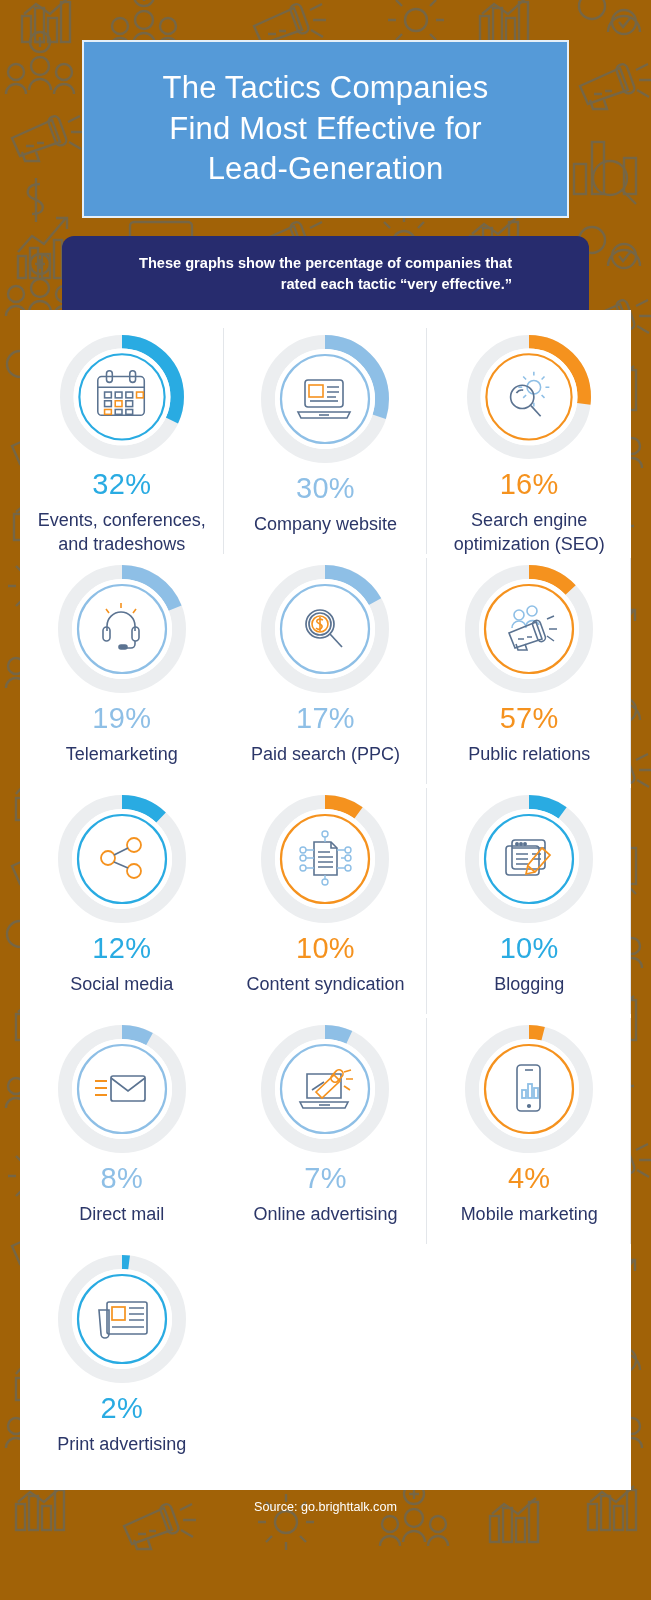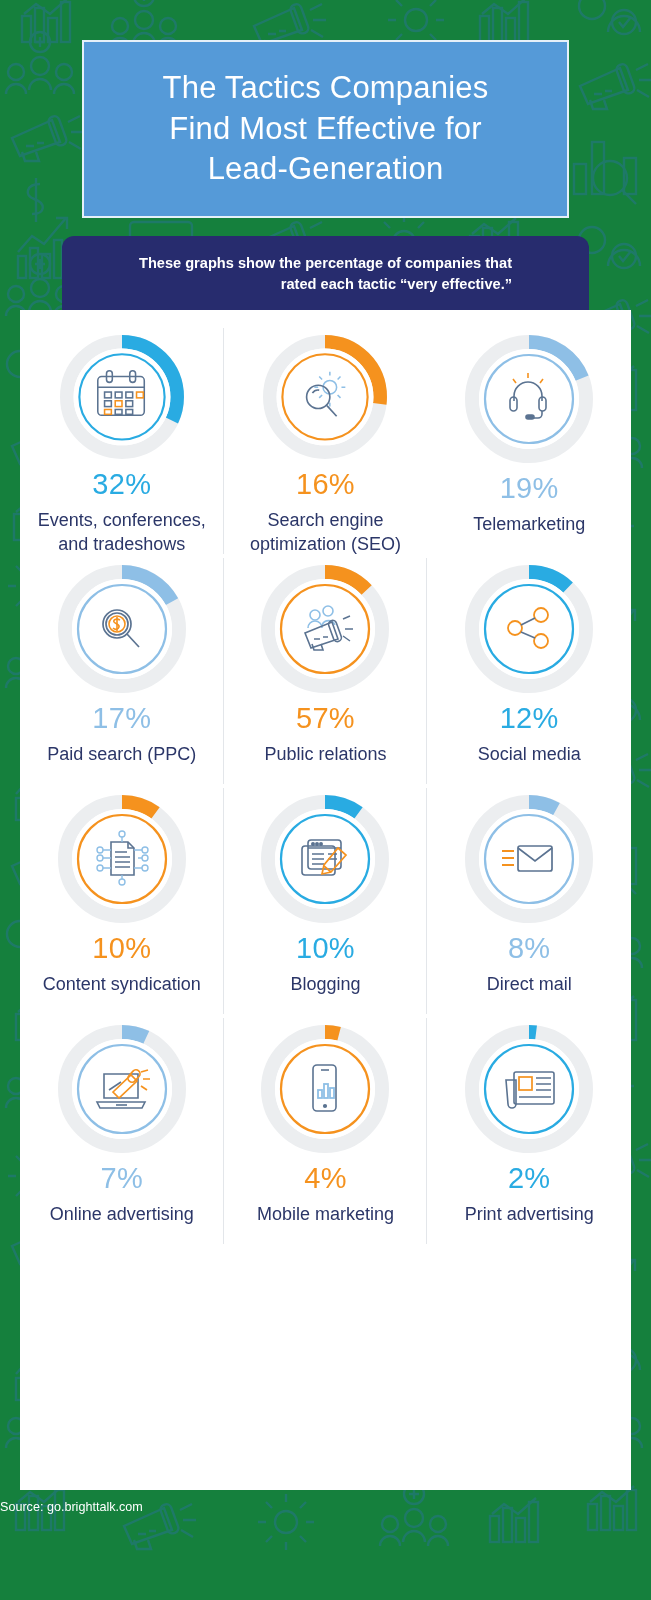--- a/index.html
+++ b/index.html
@@ -4,21 +4,21 @@
 <style>
   * { box-sizing: border-box; margin: 0; padding: 0; }
   html, body {
     width: 651px; height: 1600px;
     font-family: "Liberation Sans", sans-serif;
     overflow: hidden;
   }
   .poster {
     position: relative;
     width: 651px; height: 1600px;
-    background: #15803d;
+    background: #a16207;
     overflow: hidden;
   }
   
   .bg-pattern {
     position: absolute; inset: 0;
     opacity: .38;
     pointer-events: none;
   }
   .bg-pattern svg { display: block; width: 100%; height: 100%; }
 
@@ -102,21 +102,21 @@
     color: #2b3668;
     text-align: center;
     white-space: pre-line;
     max-width: 170px;
   }
 
   
   .footer {
     position: absolute;
     left: 0; right: 0; top: 1500px;
-    text-align: left;
+    text-align: center;
     color: #ffffff;
     font-size: 12.6px;
   }
 </style>
 </head>
 <body>
 
 <div class="poster">
 
   <div class="bg-pattern">
@@ -274,20 +274,40 @@
       <rect x="46" y="26" width="7" height="6"></rect>
                 <rect x="24" y="35" width="7" height="6"></rect>
       <rect x="13" y="44" width="7" height="5"></rect>
     </g>
             </g>
   </svg>
           <div class="pct" style="color:#29abe2">32%</div>
           <div class="lbl">Events, conferences,
 and tradeshows</div>
         </div>
+        <div class="cell col2">
+  <svg class="donut" viewBox="0 0 134 134" xmlns="http://www.w3.org/2000/svg">
+    <circle cx="67" cy="67" r="57" fill="none" stroke="#eceef0" stroke-width="14"></circle>
+    <circle cx="67" cy="67" r="57" fill="none" stroke="#8ebfe6" stroke-width="14" stroke-dasharray="107.44246875277092 250.69909375646546" transform="rotate(-90 67 67)"></circle>
+    <circle cx="67" cy="67" r="50" fill="#ffffff"></circle>
+    <circle cx="67" cy="67" r="44" fill="none" stroke="#8ebfe6" stroke-width="2.2"></circle>
+    <g transform="translate(36 36)">
+              <g fill="none" stroke="#5b7391" stroke-width="1.6">
+      <rect x="11" y="12" width="38" height="27" rx="3"></rect>
+      <path d="M4 44h52l-3 6H7z"></path>
+                <path d="M25 47h10"></path>
+      <path d="M33 19h12M33 24h12M33 29h9"></path>
+                <path d="M16 33h28"></path>
+    </g>
+    <rect x="15" y="17" width="14" height="12" fill="none" stroke="#f5921e" stroke-width="1.6"></rect>
+            </g>
+  </svg>
+          <div class="pct" style="color:#8ebfe6">30%</div>
+          <div class="lbl">Company website</div>
+        </div>
         <div class="cell">
   <svg class="donut" viewBox="0 0 134 134" xmlns="http://www.w3.org/2000/svg">
     <circle cx="67" cy="67" r="57" fill="none" stroke="#eceef0" stroke-width="14"></circle>
     <circle cx="67" cy="67" r="57" fill="none" stroke="#f5921e" stroke-width="14" stroke-dasharray="96.69822187749384 261.44334063174256" transform="rotate(-90 67 67)"></circle>
     <circle cx="67" cy="67" r="50" fill="#ffffff"></circle>
     <circle cx="67" cy="67" r="44" fill="none" stroke="#f5921e" stroke-width="2.2"></circle>
     <g transform="translate(36 36)">
               <g fill="none" stroke="#8ebfe6" stroke-width="1.6">
       <circle cx="36" cy="21" r="7"></circle>
       <path d="M36 9v-4M36 37v4M24 21h-4M48 21h4M28 13l-3-3M44 29l3 3M44 13l3-3M28 29l-3 3"></path>

